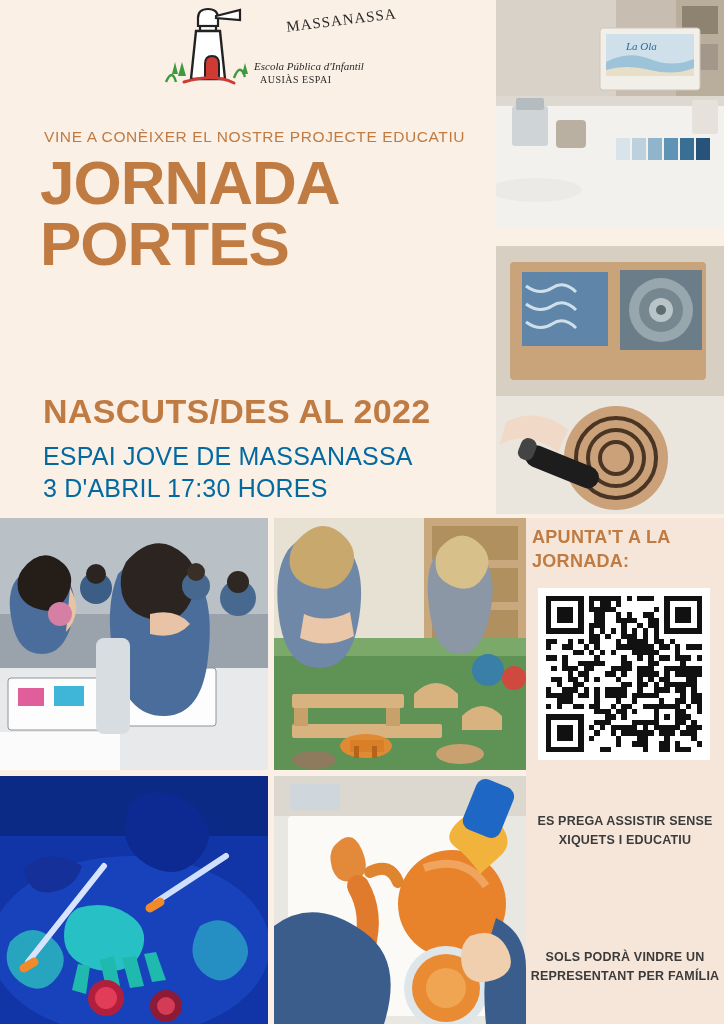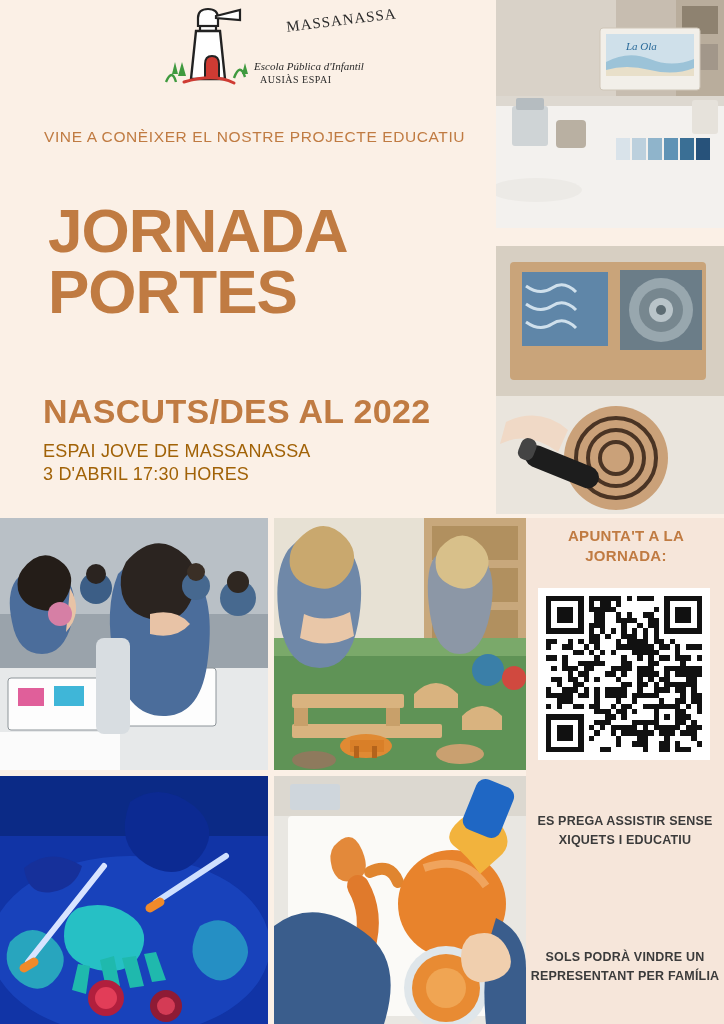--- a/index.html
+++ b/index.html
@@ -65,24 +65,23 @@
     left: 44px;
     top: 128px;
     font-size: 15.5px;
     font-weight: normal;
     letter-spacing: 0.6px;
     color: #c07b42;
     font-family: "Liberation Sans", sans-serif;
   }
   .headline {
     position: absolute;
-    left: 48px;
+    left: 40px;
     top: 152px;
     width: 450px;
-    margin-top: 48px;
   }
   .headline div {
     font-size: 62px;
     line-height: 0.99;
     font-weight: bold;
     color: #c07b42;
     letter-spacing: -1px;
     font-family: "Liberation Sans", sans-serif;
   }
   .subhead {
@@ -91,22 +90,22 @@
     top: 392px;
     font-size: 34px;
     font-weight: bold;
     color: #c07b42;
     letter-spacing: 0.3px;
   }
   .place {
     position: absolute;
     left: 43px;
     top: 440px;
-    font-size: 18px;
-    color: #a16207;
+    font-size: 25px;
+    color: #0369a1;
     letter-spacing: 0.2px;
     line-height: 1.28;
   }
 
   
   .photo {
     position: absolute;
     overflow: hidden;
     background: #0ea5e9;
   }
@@ -124,22 +123,22 @@
     top: 518px;
     width: 198px;
     height: 506px;
     background: #f6e6da;
   }
   .cta-title {
     position: absolute;
     left: 532px;
     top: 526px;
     width: 188px;
-    text-align: center;
-    font-size: 15px;
+    text-align: left;
+    font-size: 18px;
     font-weight: bold;
     color: #c07b42;
     line-height: 1.32;
     letter-spacing: 0.3px;
   }
   .qr-wrap {
     position: absolute;
     left: 538px;
     top: 588px;
     width: 172px;

